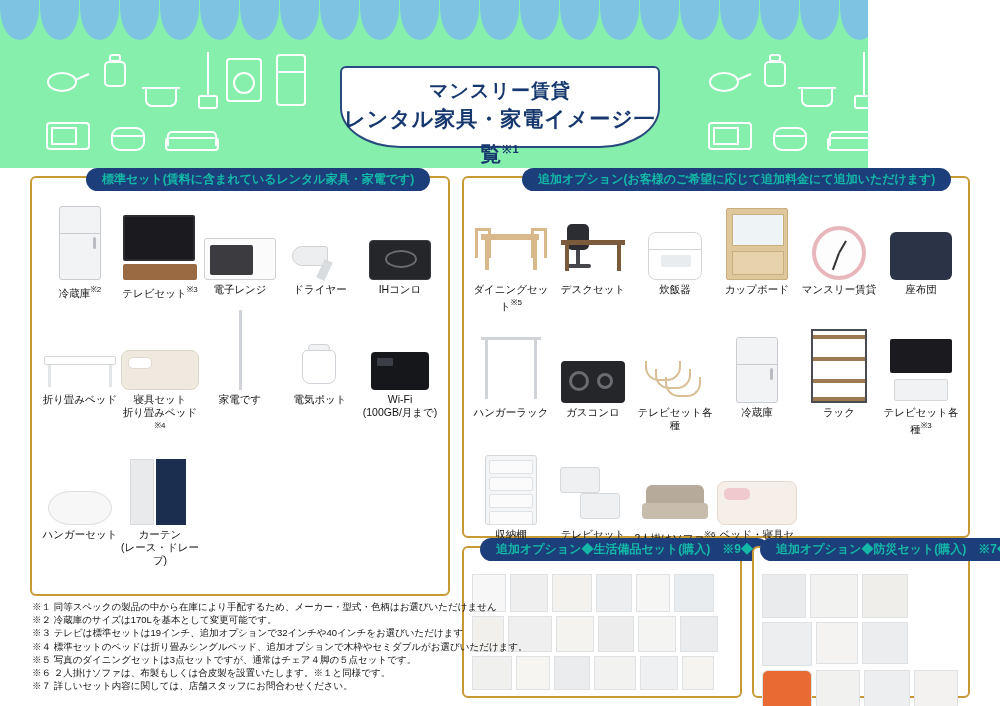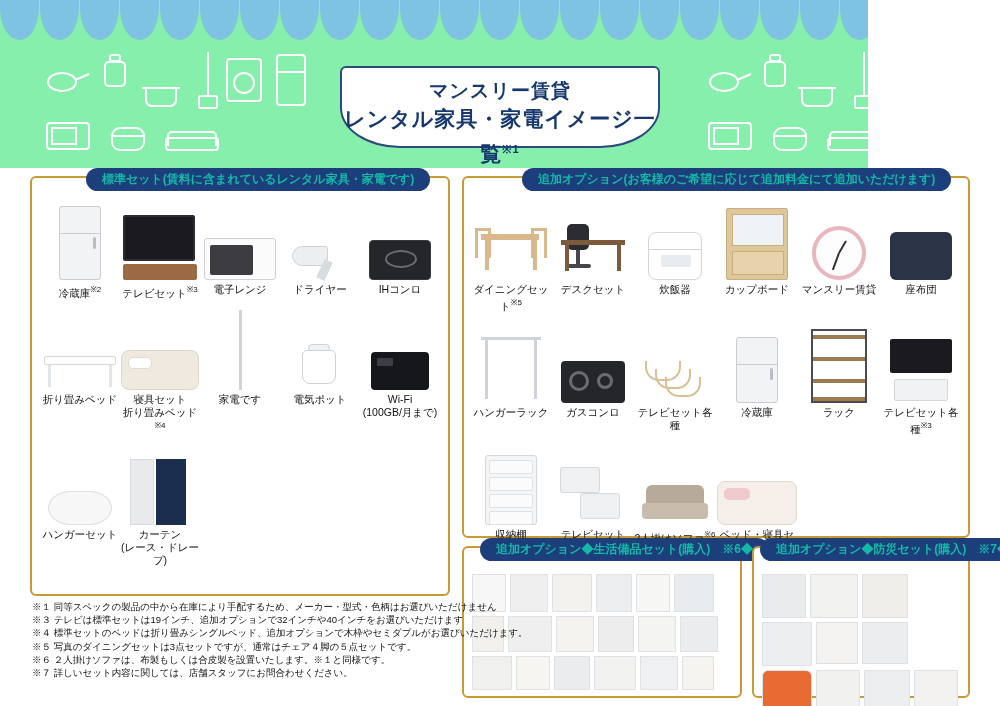--- a/index.html
+++ b/index.html
@@ -684,21 +684,21 @@
     <div class="thumb">
         <div class="pi bedset">
           <div class="p"></div>
         </div>
       </div>
     <div class="caption"><span>ベッド・寝具セット各種</span><span class="sup">※4</span></div>
   </div>
 </div>
 
 <div class="panel" id="panel-living"></div>
-<div class="panel-title" id="title-living">追加オプション◆生活備品セット(購入)　※6◆</div>
+<div class="panel-title" id="title-living">追加オプション◆生活備品セット(購入)　※9◆</div>
 <div class="cluster" style="left:470px; top:572px; width:264px;">
   <div class="sq" style="width:34px;height:38px;margin:2px;background:#f7f7f8"></div>
   <div class="sq" style="width:38px;height:38px;margin:2px;background:#efefef"></div>
   <div class="sq" style="width:40px;height:38px;margin:2px;background:#f4f2ee"></div>
   <div class="sq" style="width:36px;height:38px;margin:2px;background:#eceef0"></div>
   <div class="sq" style="width:34px;height:38px;margin:2px;background:#f6f6f4"></div>
   <div class="sq" style="width:40px;height:38px;margin:2px;background:#e9ecef"></div>
   <div class="sq" style="width:32px;height:36px;margin:2px;background:#f2f0ec"></div>
   <div class="sq" style="width:44px;height:36px;margin:2px;background:#efefef"></div>
   <div class="sq" style="width:38px;height:36px;margin:2px;background:#f5f3f0"></div>
@@ -724,18 +724,19 @@
   <div class="sq" style="width:46px;height:42px;margin:2px;background:#ecedee"></div>
   <div class="sq" style="width:50px;height:42px;margin:2px;background:#e86b33;border-radius:6px"></div>
   <div class="sq" style="width:44px;height:42px;margin:2px;background:#f1f1ef"></div>
   <div class="sq" style="width:46px;height:40px;margin:2px;background:#edeeef"></div>
   <div class="sq" style="width:44px;height:40px;margin:2px;background:#f3f2f0"></div>
 
 </div>
 
 <div class="notes">
   <div>※１ 同等スペックの製品の中から在庫により手配するため、メーカー・型式・色柄はお選びいただけません</div>
+  <div>※２ 冷蔵庫のサイズは170Lを基本として変更可能です。</div>
   <div>※３ テレビは標準セットは19インチ、追加オプションで32インチや40インチをお選びいただけます</div>
   <div>※４ 標準セットのベッドは折り畳みシングルベッド、追加オプションで木枠やセミダブルがお選びいただけます。</div>
   <div>※５ 写真のダイニングセットは3点セットですが、通常はチェア４脚の５点セットです。</div>
   <div>※６ ２人掛けソファは、布製もしくは合皮製を設置いたします。※１と同様です。</div>
   <div>※７ 詳しい​セット内容に関しては、店舗スタッフにお問合わせください。</div>
 </div>
 
 </body></html>

